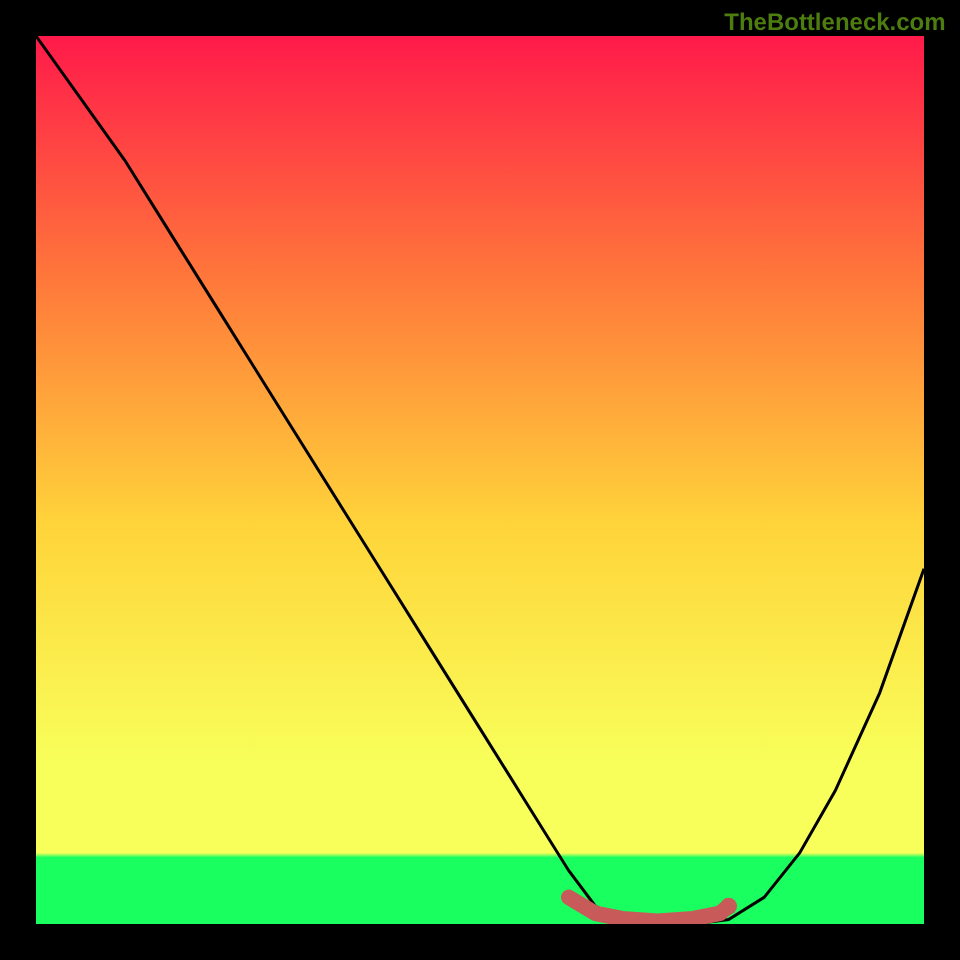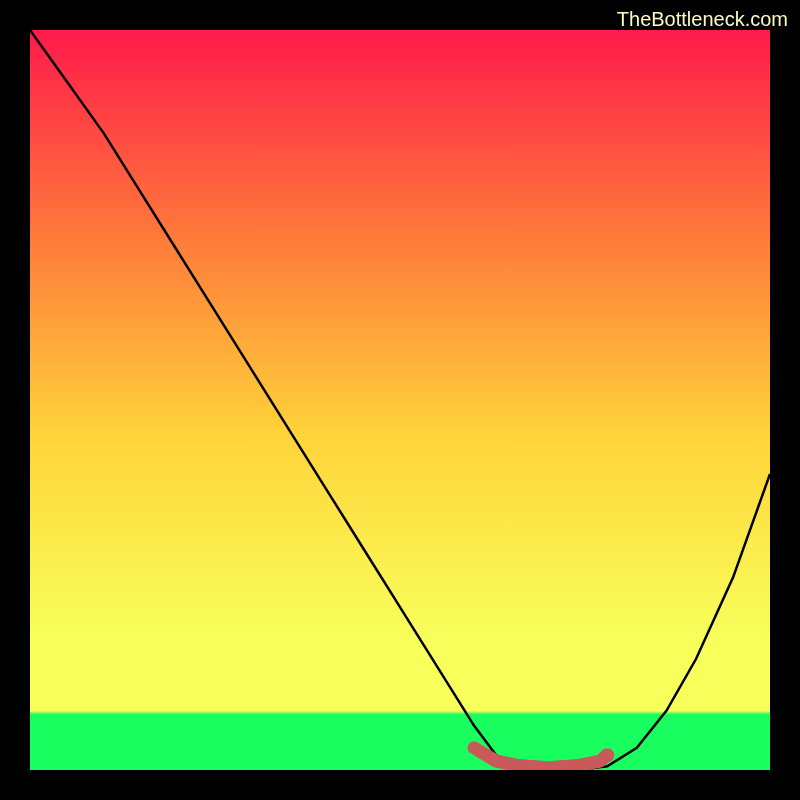--- a/index.html
+++ b/index.html
@@ -8,23 +8,23 @@
     background: #000;
     width: 800px;
     height: 800px;
     position: relative;
     font-family: Arial, sans-serif;
   }
   .watermark {
     position: absolute;
     top: 8px;
     right: 12px;
-    color: #fef9c3;
+    color: #4d7c0f;
     font-size: 20px;
-    font-weight: 400;
+    font-weight: 700;
     z-index: 10;
   }
   .chart-area {
     position: absolute;
     left: 30px;
     top: 30px;
     width: 740px;
     height: 740px;
   }
   svg {

